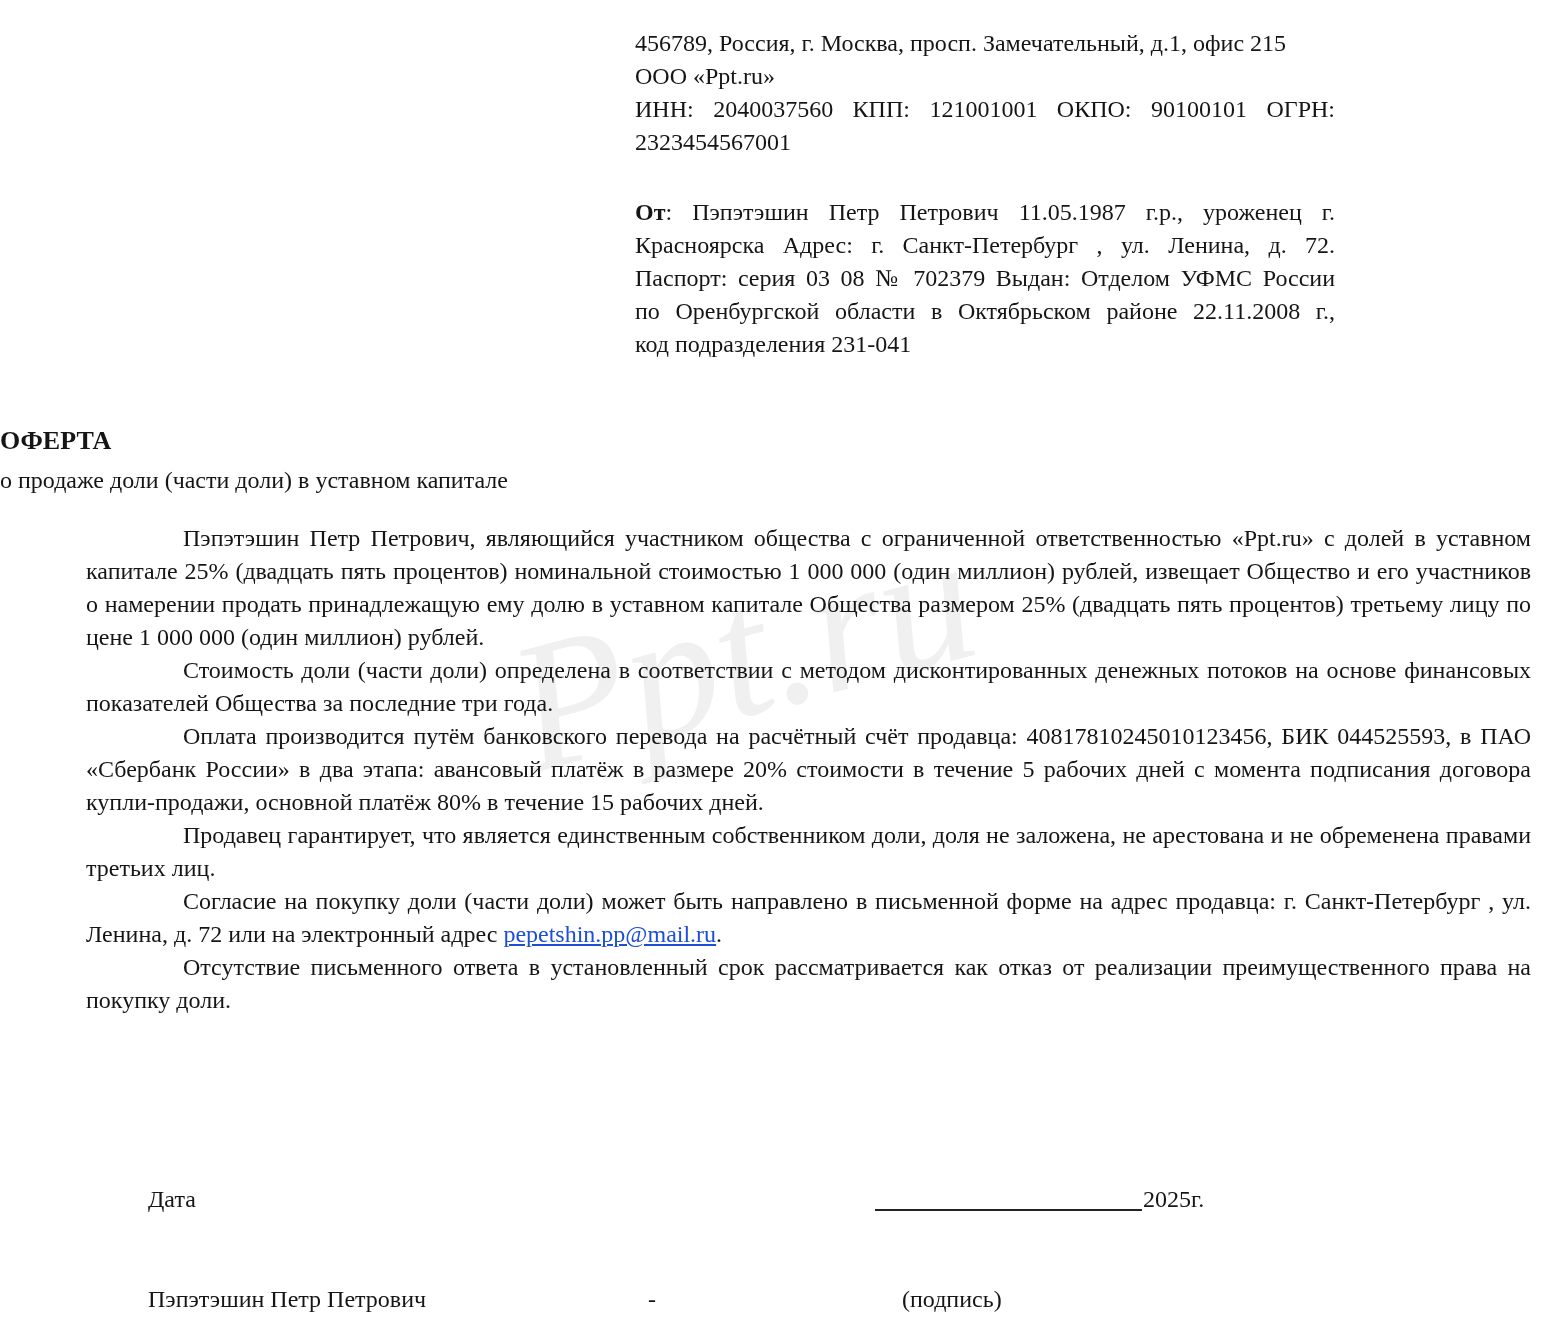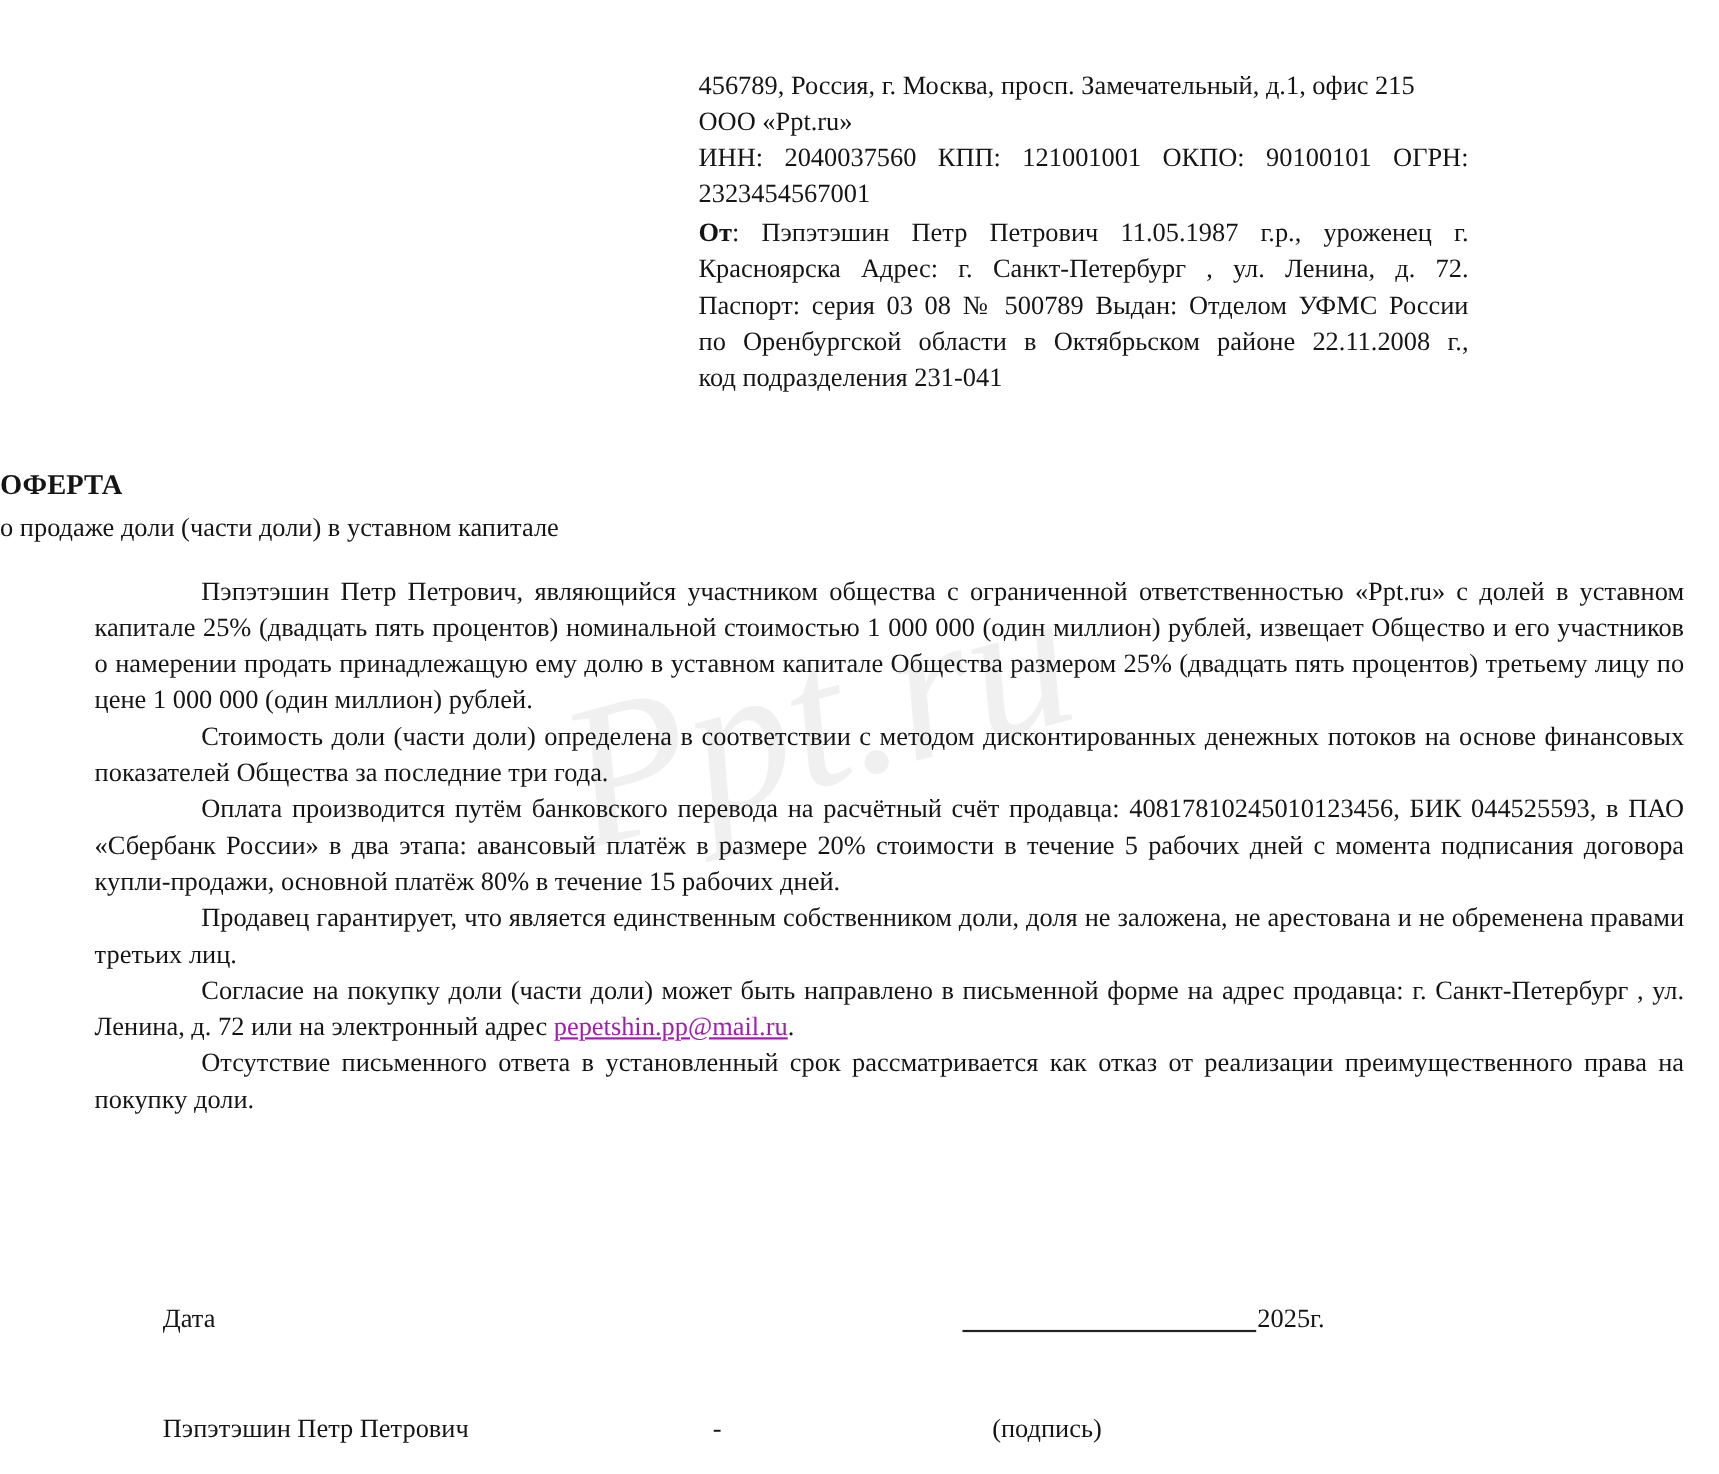--- a/index.html
+++ b/index.html
@@ -35,21 +35,21 @@
   }
 
   
   .recipient-block {
     left: 635px;
     top: 27px;
     width: 700px;
     z-index: 1;
   }
   .recipient-block .line { min-height: 33px; }
-  .nowrap { white-space: nowrap; margin-top: 35px; }
+  .nowrap { white-space: nowrap; }
   .stretch {
     text-align: justify;
     text-align-last: justify;
   }
 
   
   .from-block {
     left: 635px;
     top: 196px;
     width: 700px;
@@ -83,21 +83,21 @@
     top: 522px;
     width: 1481px;
     z-index: 1;
   }
   .body-block p {
     text-align: justify;
     text-indent: 97px;
     margin-left: 36px;
   }
   a.email-link {
-    color: #a21caf;
+    color: #1d4ed8;
     text-decoration: underline;
   }
 
   
   .date-label    { left: 148px;  top: 1183px; z-index: 1; }
   .date-underline{
     left: 875px; top: 1178px; width: 267px; height: 33px;
     border-bottom: 2px solid #222222; z-index: 1;
   }
   .date-year     { left: 1143px; top: 1183px; z-index: 1; }
@@ -115,21 +115,21 @@
   <div class="abs recipient-block">
     <div class="line nowrap">456789, Россия, г. Москва, просп. Замечательный, д.1, офис 215</div>
     <div class="line">ООО «Ppt.ru»</div>
     <div class="line stretch">ИНН: 2040037560 КПП: 121001001 ОКПО: 90100101 ОГРН:</div>
     <div class="line">2323454567001</div>
   </div>
 
   <div class="abs from-block">
     <div class="line stretch"><span class="bold">От</span><span>: Пэпэтэшин Петр Петрович 11.05.1987 г.р., уроженец г.</span></div>
     <div class="line stretch">Красноярска Адрес: г. Санкт-Петербург , ул. Ленина, д. 72.</div>
-    <div class="line stretch">Паспорт: серия 03 08 № 500789 Выдан: Отделом УФМС России</div>
+    <div class="line stretch">Паспорт: серия 03 08 № 702379 Выдан: Отделом УФМС России</div>
     <div class="line stretch">по Оренбургской области в Октябрьском районе 22.11.2008 г.,</div>
     <div class="line">код подразделения 231-041</div>
   </div>
 
   <div class="abs title-block">
     <div class="title-main">ОФЕРТА</div>
     <div class="title-sub">о продаже доли (части доли) в уставном капитале</div>
   </div>
 
   <div class="abs body-block">

